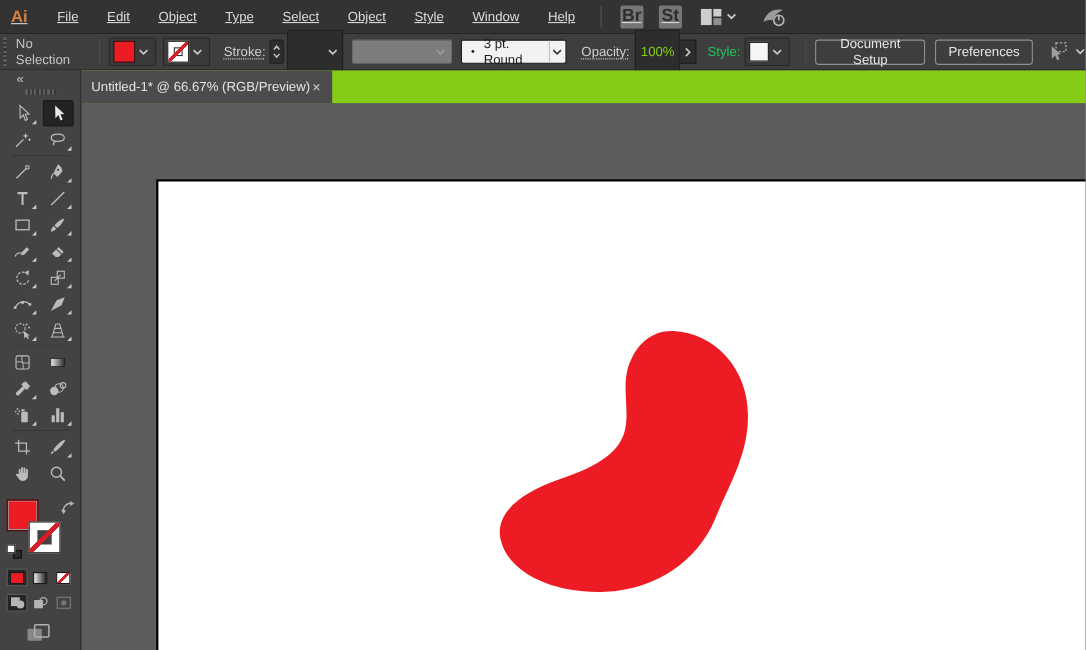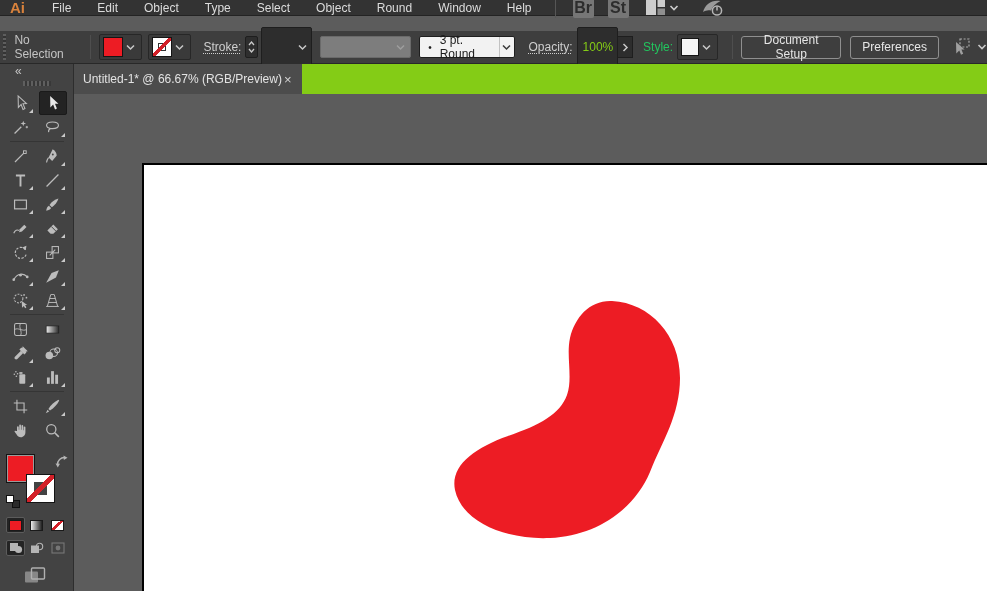--- a/index.html
+++ b/index.html
@@ -1,21 +1,21 @@
 <!DOCTYPE html>
 <html><head>
 <meta charset="utf-8">
 <style>
   * { box-sizing: border-box; margin: 0; padding: 0; }
   html,body { width: 987px; height: 591px; overflow: hidden; }
   body { font-family: "Liberation Sans", sans-serif; font-size: 12px; color: #d6d6d6; background: #5c5c5c; position: relative; }
   #app { position: absolute; inset: 0; }
 
   
-  .menubar { position: absolute; top: 0; left: 0; right: 0; height: 16px; background: #333333; border-bottom: 1px solid #232323; display: flex; align-items: center; }
+  .menubar { position: absolute; top: 0; left: 0; right: 0; height: 31px; background: #333333; border-bottom: 1px solid #232323; display: flex; align-items: center; text-decoration: underline; }
   .ai-logo { color: #d9823c; font-weight: bold; font-size: 15px; padding: 0 14px 0 10px; }
   .menu-item { padding: 0 13px; height: 100%; display: flex; align-items: center; color: #dcdcdc; }
   .mb-sep { width: 1px; height: 20px; background: #565656; margin: 0 10px; }
   .sq-btn { width: 21px; height: 21px; background: #767676; color: #2d2d2d; font-weight: bold; font-size: 16px; display: flex; align-items: center; justify-content: center; border-radius: 2px; margin: 0 7px; }
   .ws-icon { display: flex; align-items: center; margin: 0 4px 0 10px; }
   .chev { display: inline-block; }
 
   
   .controlbar { position: absolute; top: 31px; left: 0; right: 0; height: 33px; background: #3e3e3e; border-bottom: 1px solid #282828; display: flex; align-items: center; color: #cfcfcf; }
   .grip { width: 4px; height: 26px; margin: 0 8px 0 3px; background-image: repeating-linear-gradient(to bottom, #5e5e5e 0 2px, #343434 2px 4px); }
@@ -89,21 +89,21 @@
 <div id="app">
 
   <div class="menubar">
     <span class="ai-logo">Ai</span>
     <div class="menu-item">File</div>
     <div class="menu-item">Edit</div>
     <div class="menu-item">Object</div>
     <div class="menu-item">Type</div>
     <div class="menu-item">Select</div>
     <div class="menu-item">Object</div>
-    <div class="menu-item">Round</div>
+    <div class="menu-item">Style</div>
     <div class="menu-item">Window</div>
     <div class="menu-item">Help</div>
     <div class="mb-sep"></div>
     <div class="sq-btn">Br</div>
     <div class="sq-btn">St</div>
     <div class="ws-icon">
       <svg width="19" height="15" viewBox="0 0 19 15">
           <rect x="0" y="0" width="10" height="15" fill="#cdcdcd"></rect>
           <rect x="11.5" y="0" width="7.5" height="7" fill="#cdcdcd"></rect>
           <rect x="11.5" y="8.5" width="7.5" height="6.5" fill="#8f8f8f"></rect>

